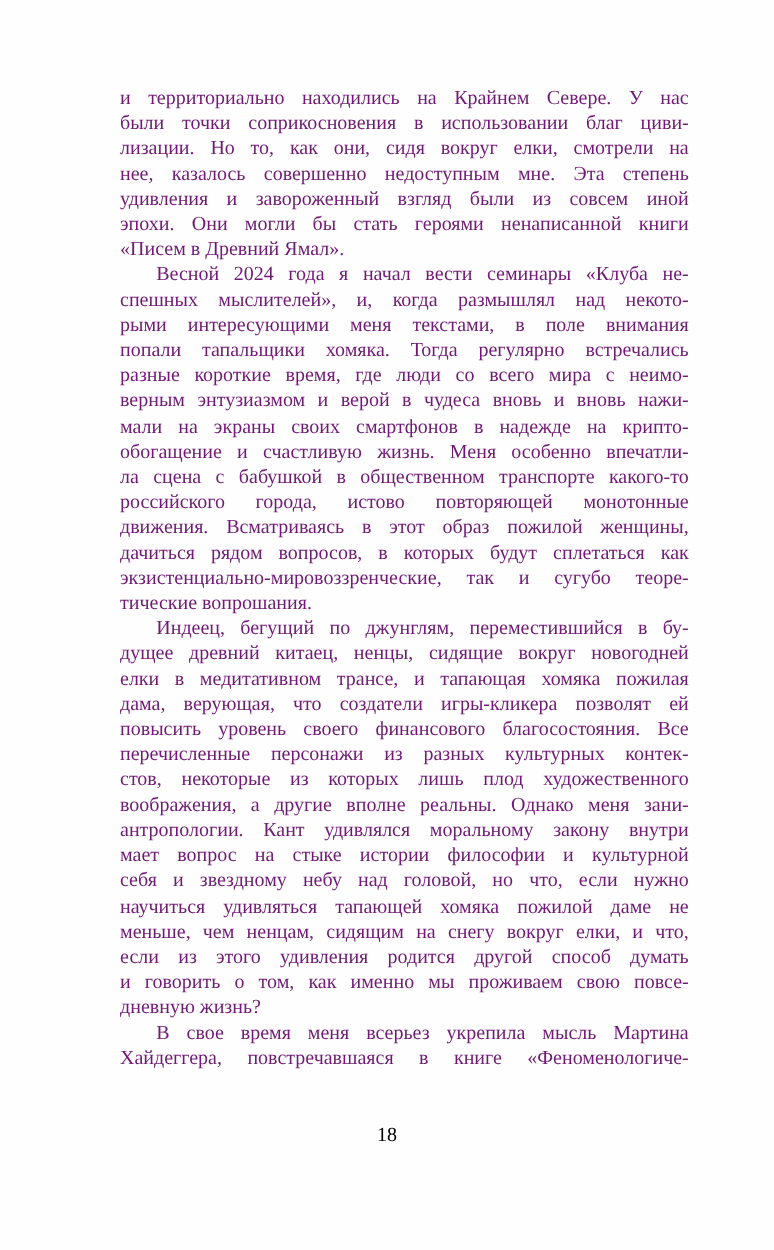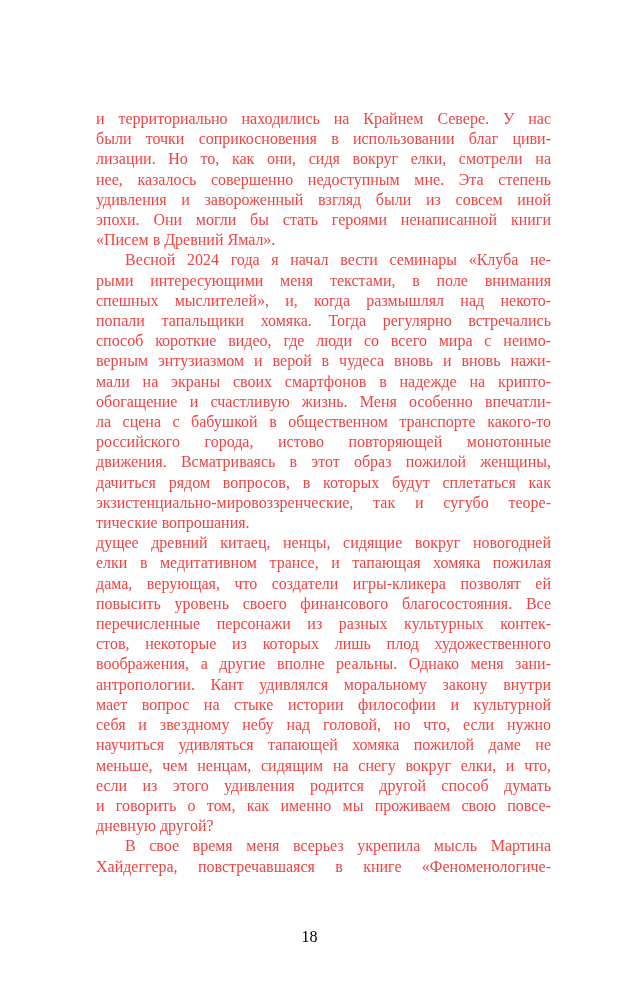--- a/index.html
+++ b/index.html
@@ -41,69 +41,69 @@
     text-align-last: left;
   }
   .page-number {
     position: absolute;
     top: 899px;
     left: 0;
     width: 100%;
     text-align: center;
     font-size: 16px;
     line-height: 20px;
-    margin-top: 28px;
   }
 </style>
 </head>
 <body style="background: rgb(254, 254, 254);">
 
 <div class="book-page">
-  <main class="text-block" id="text-block" style="color: #ef4444; margin-top: 40px;">
+  <main class="text-block" id="text-block" style="color: #701a75;">
       <div class="paragraph">
         <div class="line">и территориально находились на Крайнем Севере. У нас</div>
         <div class="line">были точки соприкосновения в использовании благ циви-</div>
         <div class="line">лизации. Но то, как они, сидя вокруг елки, смотрели на</div>
         <div class="line">нее, казалось совершенно недоступным мне. Эта степень</div>
         <div class="line">удивления и завороженный взгляд были из совсем иной</div>
         <div class="line">эпохи. Они могли бы стать героями ненаписанной книги</div>
         <div class="line short-last">«Писем в Древний Ямал».</div>
       </div>
       <div class="paragraph">
         <div class="line first-indent">Весной 2024 года я начал вести семинары «Клуба не-</div>
+        <div class="line">спешных мыслителей», и, когда размышлял над некото-</div>
         <div class="line">рыми интересующими меня текстами, в поле внимания</div>
-        <div class="line">спешных мыслителей», и, когда размышлял над некото-</div>
         <div class="line">попали тапальщики хомяка. Тогда регулярно встречались</div>
-        <div class="line">способ короткие видео, где люди со всего мира с неимо-</div>
+        <div class="line">разные короткие время, где люди со всего мира с неимо-</div>
         <div class="line">верным энтузиазмом и верой в чудеса вновь и вновь нажи-</div>
         <div class="line">мали на экраны своих смартфонов в надежде на крипто-</div>
         <div class="line">обогащение и счастливую жизнь. Меня особенно впечатли-</div>
         <div class="line">ла сцена с бабушкой в общественном транспорте какого-то</div>
         <div class="line">российского города, истово повторяющей монотонные</div>
         <div class="line">движения. Всматриваясь в этот образ пожилой женщины,</div>
         <div class="line">дачиться рядом вопросов, в которых будут сплетаться как</div>
         <div class="line">экзистенциально-мировоззренческие, так и сугубо теоре-</div>
         <div class="line short-last">тические вопрошания.</div>
       </div>
       <div class="paragraph">
+        <div class="line first-indent">Индеец, бегущий по джунглям, переместившийся в бу-</div>
         <div class="line">дущее древний китаец, ненцы, сидящие вокруг новогодней</div>
         <div class="line">елки в медитативном трансе, и тапающая хомяка пожилая</div>
         <div class="line">дама, верующая, что создатели игры-кликера позволят ей</div>
         <div class="line">повысить уровень своего финансового благосостояния. Все</div>
         <div class="line">перечисленные персонажи из разных культурных контек-</div>
         <div class="line">стов, некоторые из которых лишь плод художественного</div>
         <div class="line">воображения, а другие вполне реальны. Однако меня зани-</div>
         <div class="line">антропологии. Кант удивлялся моральному закону внутри</div>
         <div class="line">мает вопрос на стыке истории философии и культурной</div>
         <div class="line">себя и звездному небу над головой, но что, если нужно</div>
         <div class="line">научиться удивляться тапающей хомяка пожилой даме не</div>
         <div class="line">меньше, чем ненцам, сидящим на снегу вокруг елки, и что,</div>
         <div class="line">если из этого удивления родится другой способ думать</div>
         <div class="line">и говорить о том, как именно мы проживаем свою повсе-</div>
-        <div class="line short-last">дневную другой?</div>
+        <div class="line short-last">дневную жизнь?</div>
       </div>
       <div class="paragraph">
         <div class="line first-indent">В свое время меня всерьез укрепила мысль Мартина</div>
         <div class="line">Хайдеггера, повстречавшаяся в книге «Феноменологиче-</div>
       </div>
     </main>
   <footer class="page-number">18</footer>
 </div>
 
 </body></html>

